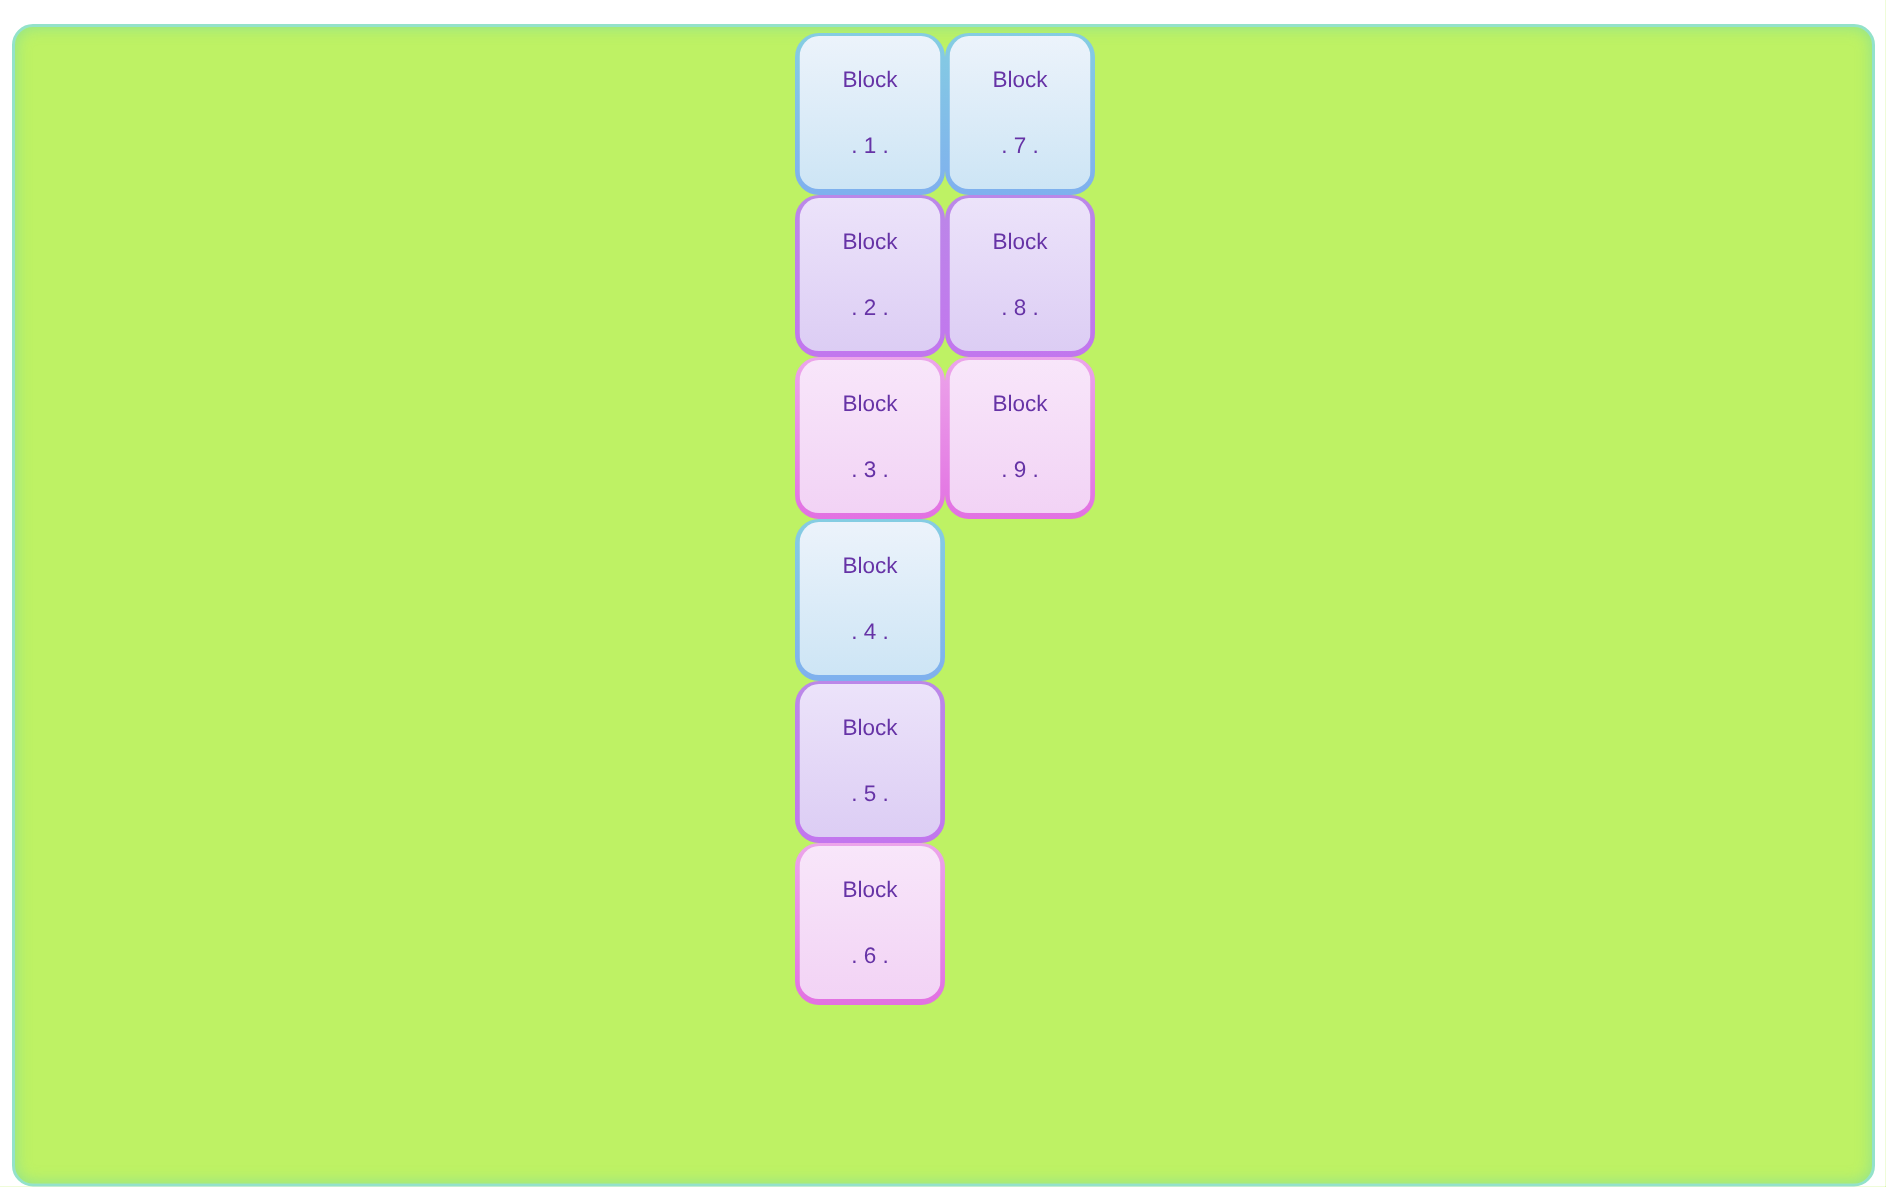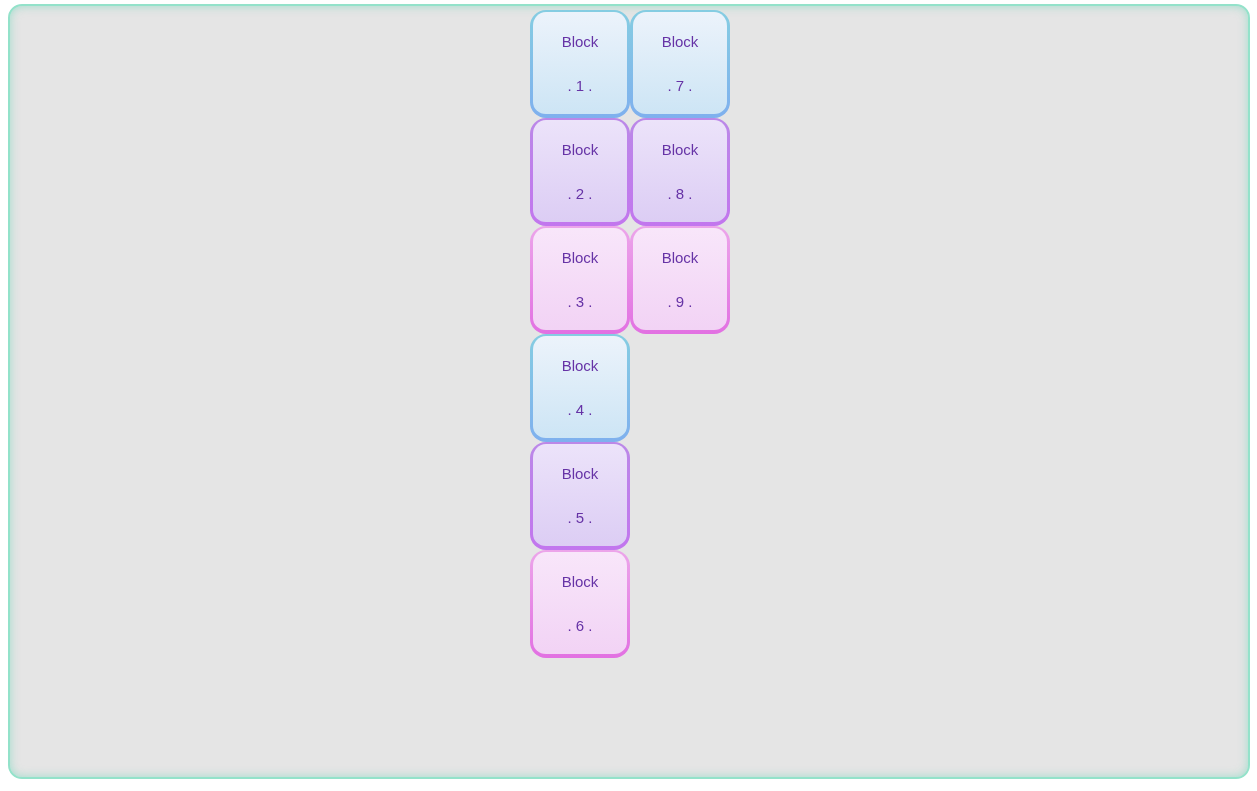--- a/index.html
+++ b/index.html
@@ -7,26 +7,26 @@
     padding: 0;
     background: #ffffff;
     width: 1257px;
     height: 791px;
     overflow: hidden;
     font-family: "Liberation Sans", sans-serif;
   }
   .panel {
     position: absolute;
     left: 8px;
-    top: 4px;
+    top: 16px;
     width: 1242px;
     height: 775px;
     box-sizing: border-box;
     border-radius: 14px;
-    background: #e5e5e5;
+    background: #bef264;
     border: 2px solid #93e2ca;
     box-shadow: inset 0 0 10px rgba(102, 214, 182, 0.55);
   }
   .block-grid {
     position: absolute;
     left: 520px;
     top: 4px;
     display: flex;
     align-items: flex-start;
   }

